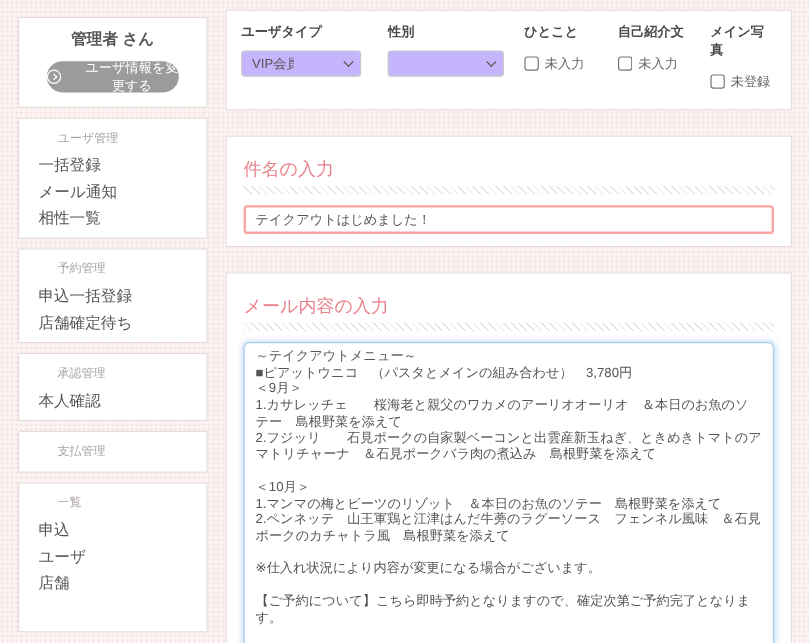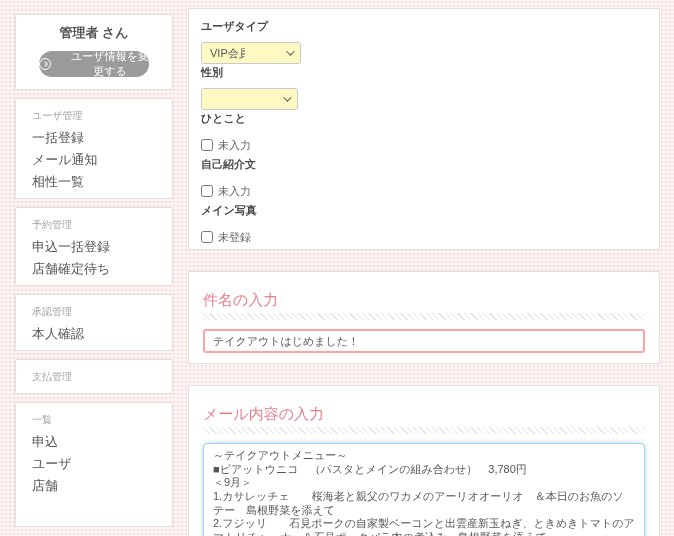--- a/index.html
+++ b/index.html
@@ -32,39 +32,39 @@
   .circle-arrow {
     width: 12px; height: 12px; border: 1px solid #fff; border-radius: 50%;
     display: inline-flex; align-items: center; justify-content: center; flex: 0 0 auto;
   }
   .circle-arrow i {
     display: block; width: 4px; height: 4px;
     border-top: 1px solid #fff; border-right: 1px solid #fff;
     transform: rotate(45deg); margin-left: -1px;
   }
   .nav-card { padding: 8px 16px 5px; }
-  .nav-label { font-size: 10px; color: #a9a2a2; line-height: 11px; margin: 3px 0 6px; }
+  .nav-label { font-size: 10px; color: #a9a2a2; line-height: 11px; margin: 3px 16px 6px; }
   .nav-item { font-size: 13px; color: #555; line-height: 22px; cursor: pointer; }
   .nav-card.tall { padding-bottom: 29px; }
   
   .main {
     position: absolute; left: 188px; top: 8px; width: 472px;
     display: flex; flex-direction: column; gap: 11px;
   }
-  .filter-card { padding: 9px 12px 1px; display: flex; flex-direction: column; }
+  .filter-card { padding: 9px 12px 12px; display: flex; }
   .fgroup { display: flex; flex-direction: column; }
   .fg-usertype { width: 124px; }
   .fg-gender   { width: 115px; }
   .fg-hitokoto { width: 79px; }
   .fg-intro    { width: 78px; }
   .fg-photo    { width: auto; }
   .flabel { font-size: 11px; font-weight: bold; color: #4a4a4a; margin: 1px 0 8px; }
   .select {
     width: 100px; height: 22px; border: 1px solid #c9c9c9; border-radius: 3px;
-    background: #fef9c3; display: flex; align-items: center; padding: 0 8px;
+    background: #c4b5fd; display: flex; align-items: center; padding: 0 8px;
     font-size: 11px; color: #555; cursor: pointer; gap: 41px;
   }
   .fg-gender .select { width: 97px; }
   .sel-val { flex: 1 1 auto; white-space: nowrap; overflow: hidden; }
   .chev {
     width: 6px; height: 6px; flex: 0 0 auto;
     border-right: 1.4px solid #555; border-bottom: 1.4px solid #555;
     transform: rotate(45deg) translateY(-2px);
   }
   .cb { display: flex; align-items: center; gap: 5px; font-size: 11px; color: #666; height: 22px; cursor: pointer; }

